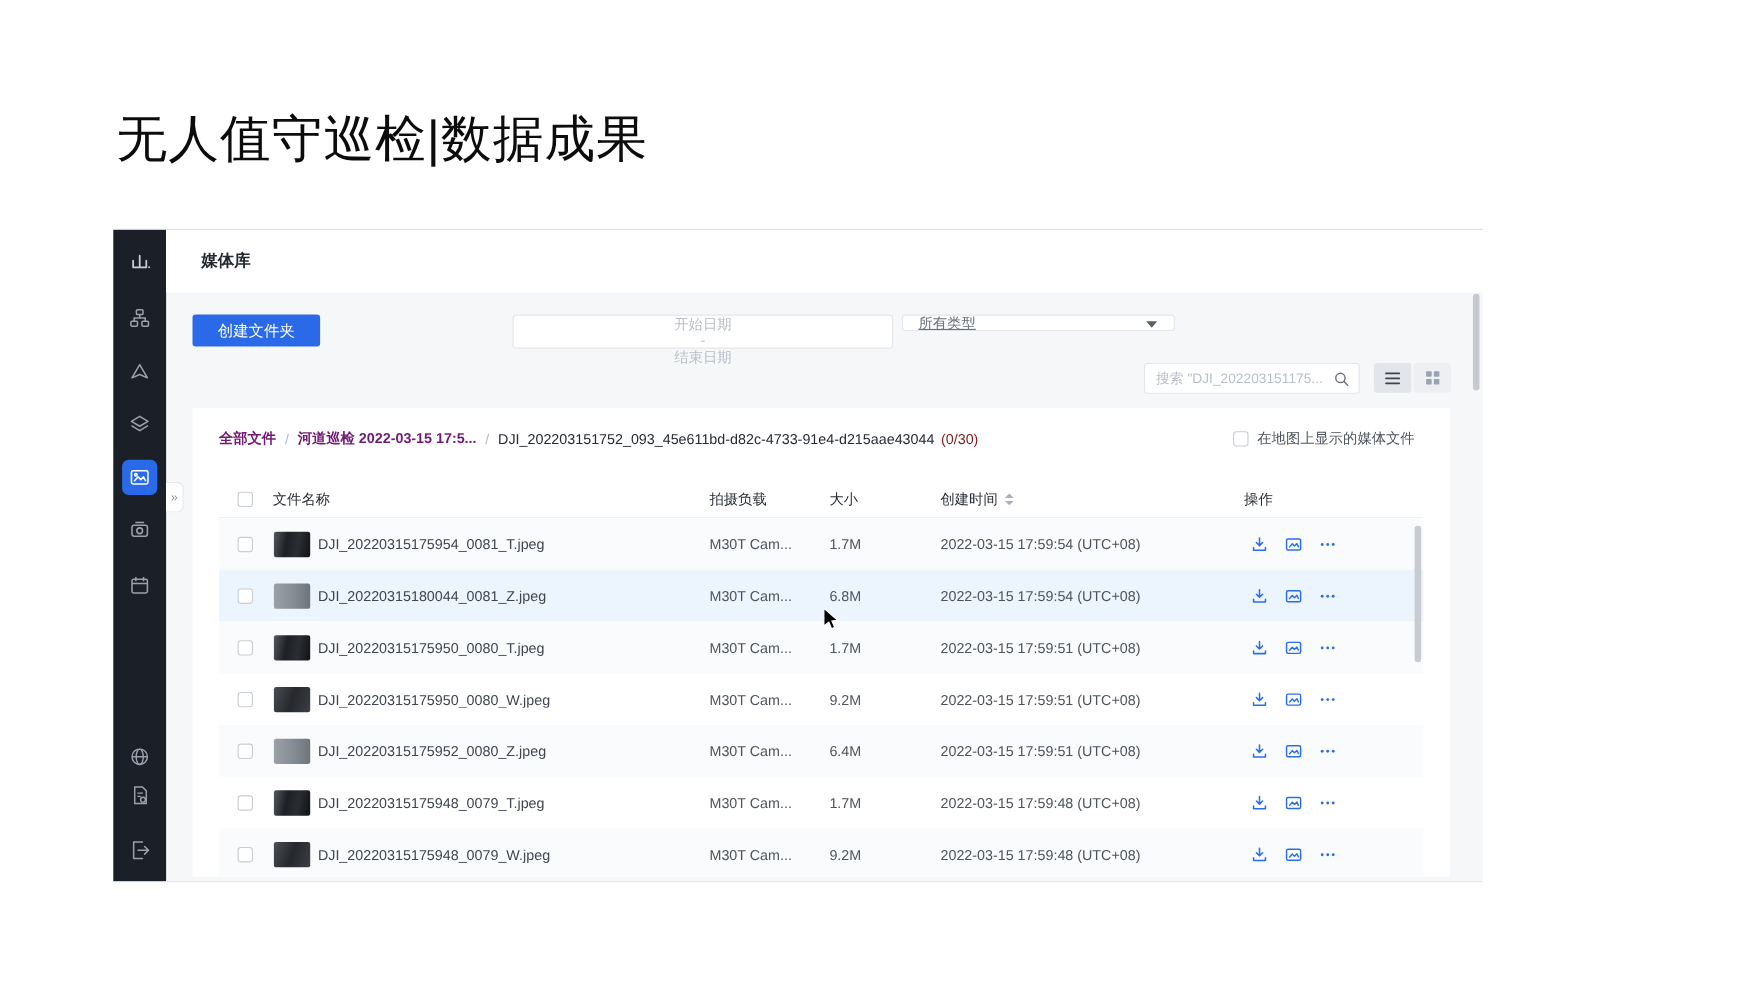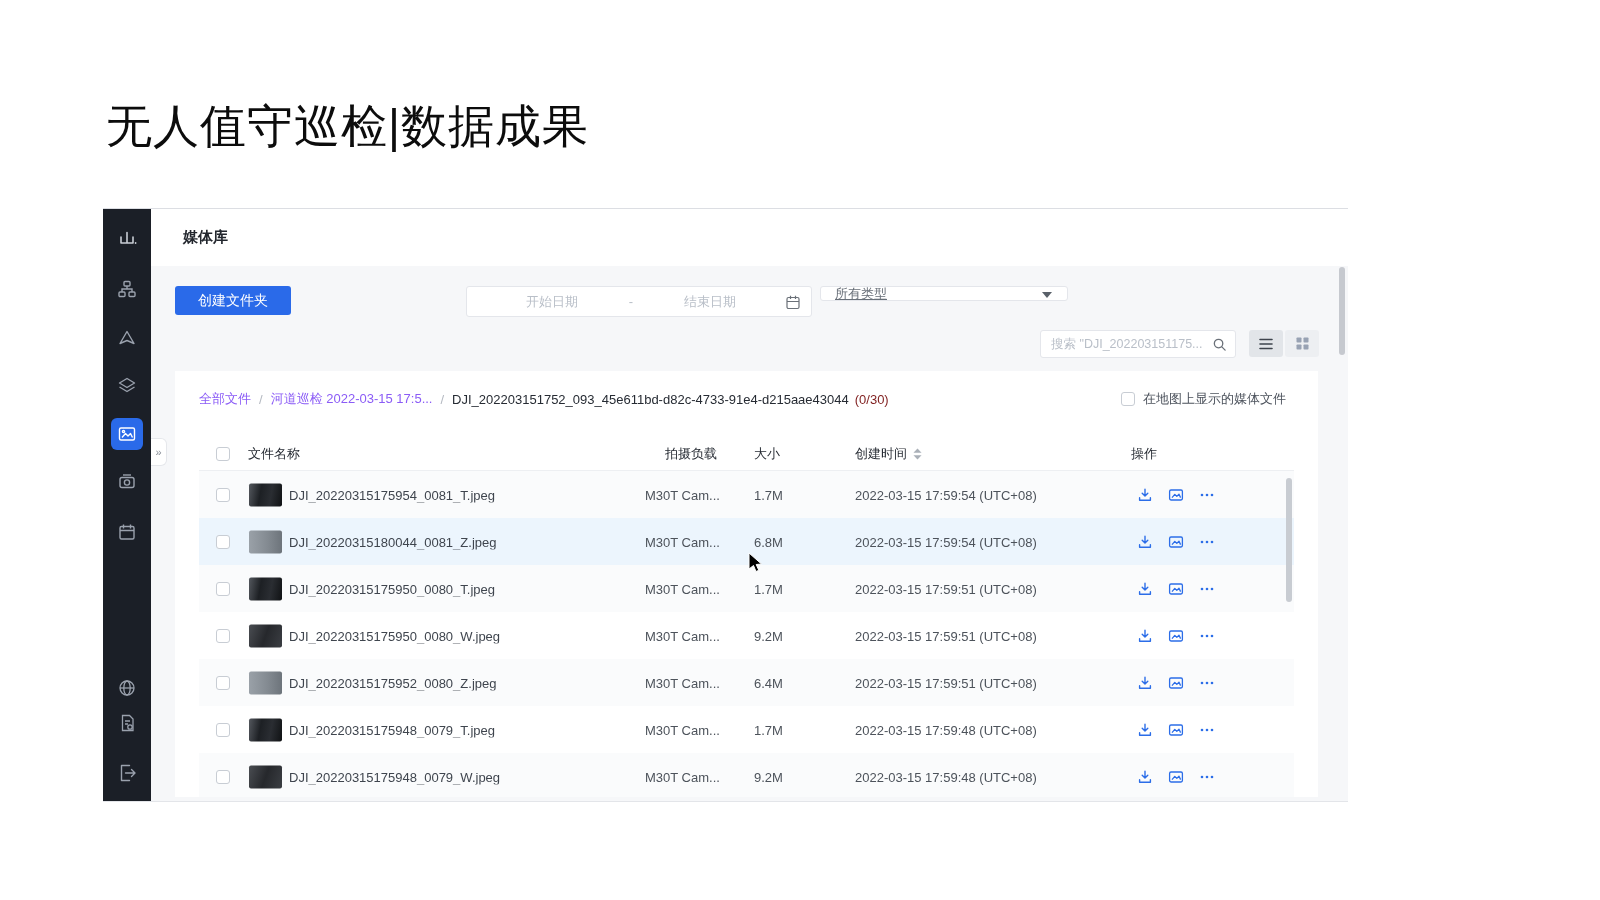--- a/index.html
+++ b/index.html
@@ -55,21 +55,21 @@
   
   .btn-create {
     position: absolute; left: 72px; top: 77px; width: 116px; height: 29px;
     background: #2a6ae9; color: #ffffff; font-size: 14px;
     border: none; border-radius: 3px; cursor: pointer;
     display: flex; align-items: center; justify-content: center;
   }
   .date-range {
     position: absolute; left: 363px; top: 77px; width: 346px; height: 31px;
     background: #ffffff; border: 1px solid #e4e6eb; border-radius: 3px;
-    display: flex; align-items: center; padding: 0 10px;
+    display: flex; align-items: center; padding: 0 10px; flex-direction: column;
   }
   .date-range input {
     flex: 1; border: none; outline: none; background: transparent;
     text-align: center; font-size: 13px; color: #6b7280;
     font-family: inherit; min-width: 0;
   }
   .date-sep { color: #b9bfc8; font-size: 13px; padding: 0 2px; }
   .filter-select {
     position: absolute; top: 77px; height: 15px;
     background: #ffffff; border: 1px solid #e4e6eb; border-radius: 3px;
@@ -98,21 +98,21 @@
 
   
   .card {
     position: absolute; left: 72px; top: 162px; width: 1143px; height: 426px;
     background: #ffffff; overflow: hidden;
   }
   .crumb-row {
     position: absolute; left: 24px; top: 12px; height: 32px; right: 32px;
     display: flex; align-items: center; font-size: 13px; white-space: nowrap;
   }
-  .crumb { color: #8b5cf6; cursor: pointer; }
+  .crumb { color: #701a75; cursor: pointer; font-weight: bold; }
   .crumb-sep { color: #b4b9c1; padding: 0 8px; }
   .crumb-current { color: #262b33; }
   .crumb-count { color: #7f1d1d; margin-left: 6px; }
   .map-toggle {
     position: absolute; right: 32px; top: 12px; height: 32px;
     display: flex; align-items: center; gap: 8px; font-size: 13px; color: #4d535d;
     background: #ffffff; padding-left: 10px;
   }
   .checkbox {
     width: 14px; height: 14px; background: #fff; border: 1px solid #c8cdd4;
@@ -120,21 +120,21 @@
   }
 
   
   .thead {
     position: absolute; left: 24px; top: 66px; width: 1095px; height: 34px;
     border-bottom: 1px solid #edeff2; font-size: 13px; color: #262b33;
   }
   .thead > span, .thead > div { position: absolute; top: 50%; transform: translateY(-50%); }
   .h-check { left: 17px; }
   .h-name { left: 49px; }
-  .h-payload { left: 446px; margin-left: 20px; }
+  .h-payload { left: 446px; }
   .h-size { left: 555px; }
   .h-created { left: 656px; display: flex; align-items: center; gap: 6px; }
   .h-actions { left: 932px; }
 
   .tbody { position: absolute; left: 24px; top: 100px; width: 1095px; }
   .trow { position: relative; height: 47px; font-size: 13px; }
   .trow:nth-child(odd) { background: #fafbfc; }
   .trow.highlight { background: #ecf5fd; }
   .trow > span { position: absolute; top: 50%; transform: translateY(-50%); }
   .c-check { left: 17px; }

